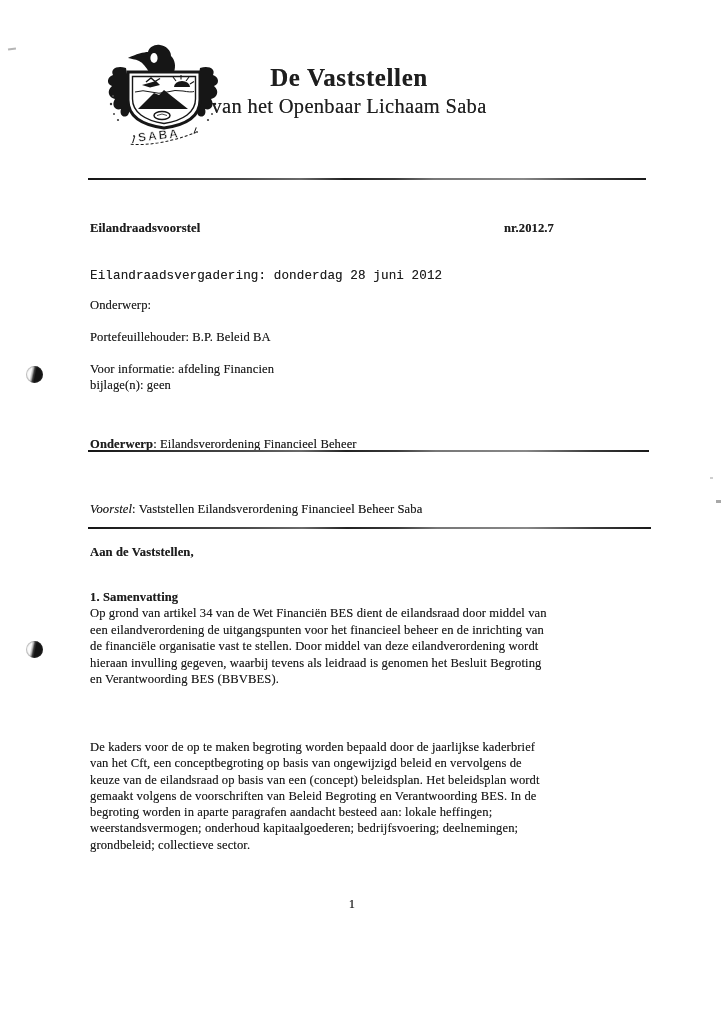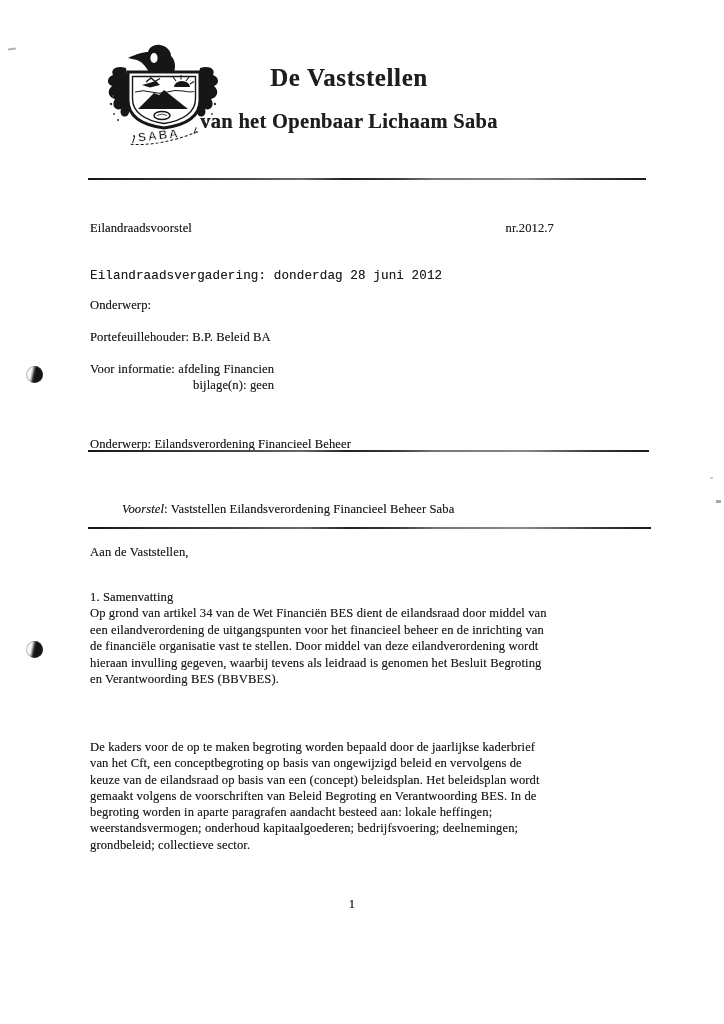--- a/index.html
+++ b/index.html
@@ -14,52 +14,52 @@
     color: #1e1e1e;
   }
   .abs { position: absolute; }
   .txt {
     font-size: 12.6px;
     line-height: 16px;
     letter-spacing: 0.1px;
     text-shadow: 0 0 0.5px rgba(30,30,30,0.55);
     white-space: pre-line;
   }
-  .bold { font-weight: normal; }
-  .ital { font-style: italic; margin-left: 32px; }
+  .bold { font-weight: bold; }
+  .ital { font-style: italic; }
 
   
   .logo-box { left: 104px; top: 44px; width: 120px; height: 110px; }
   .title-block { left: 188px; top: 64px; width: 322px; text-align: center; }
   .title-line1 {
     font-size: 25px; font-weight: bold; letter-spacing: 0.6px;
     text-shadow: 0 0 0.6px rgba(20,20,20,0.6);
   }
   .title-line2 {
-    font-size: 20.5px; font-weight: bold; letter-spacing: 0.3px; margin-top: 18px;
+    font-size: 20.5px; font-weight: normal; letter-spacing: 0.3px; margin-top: 3px;
     text-shadow: 0 0 0.6px rgba(20,20,20,0.6);
   }
 
   
   .rule {
     height: 2px; border: none;
     background: linear-gradient(90deg,
       #151515 0%, #2e2e2e 12%, #4a4a4a 28%, #6a6a6a 38%,
       #222 46%, #3a3a3a 55%, #777 62%, #888 78%, #3a3a3a 90%, #1a1a1a 100%);
   }
   .rule-1 { left: 88px; top: 178px; width: 558px; }
   .rule-2 { left: 88px; top: 450px; width: 561px; height: 2px; }
   .rule-3 { left: 88px; top: 527px; width: 563px; height: 2px; }
 
   
   .meta-row { left: 90px; top: 220px; width: 464px; display: flex; justify-content: space-between; }
   .meeting-line   { left: 90px; top: 268px; font-family: Liberation Mono, monospace; }
   .agenda-line    { left: 90px; top: 297px; }
   .portfolio-line { left: 90px; top: 329px; }
-  .info-lines     { left: 90px; top: 361px; text-align: right; }
+  .info-lines     { left: 90px; top: 361px; }
   .subject-line   { left: 90px; top: 420px; }
   .proposal-line  { left: 90px; top: 485px; }
 
   .salutation      { left: 90px; top: 544px; }
   .section-heading { left: 90px; top: 589px; }
   .para-1 { left: 90px; top: 605px; width: 497px; line-height: 16.5px; font-family: Liberation Serif, serif; }
   .para-2 { left: 90px; top: 705px; width: 500px; line-height: 16.3px; margin-top: 34px; }
 
   .page-number { left: 338px; top: 896px; width: 28px; text-align: center; font-size: 12.5px; }
 

